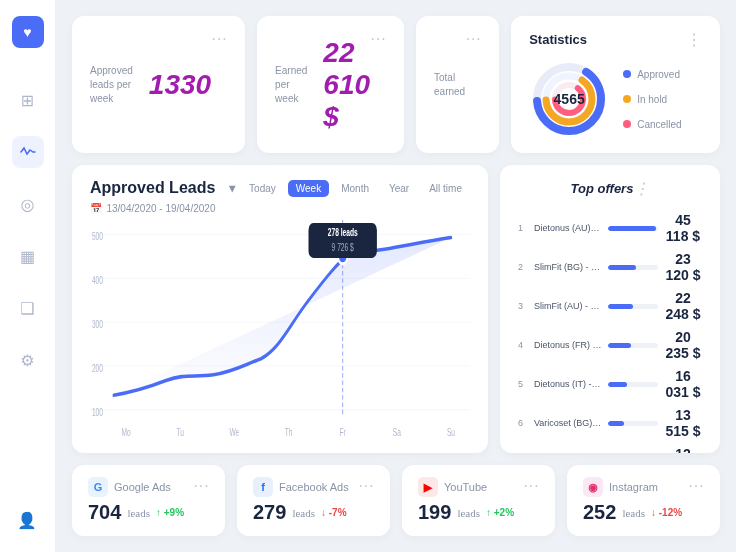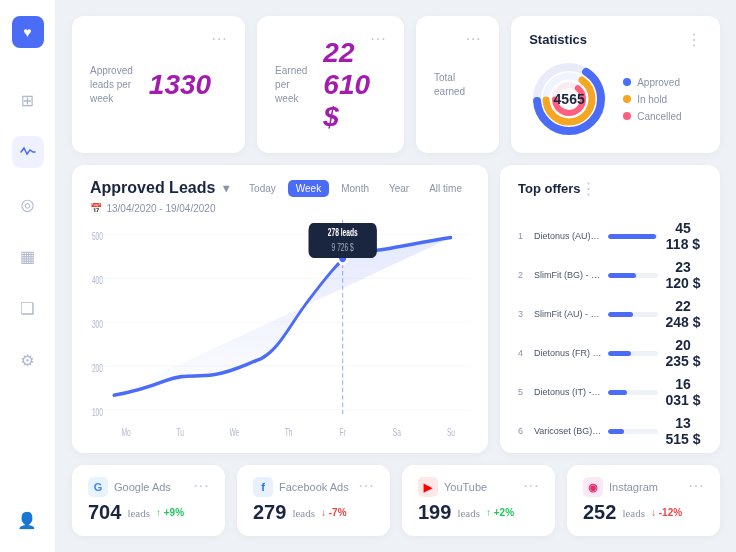--- a/index.html
+++ b/index.html
@@ -132,21 +132,21 @@
       position: absolute;
       top: 50%; left: 50%;
       transform: translate(-50%, -50%);
       font-size: 14px;
       font-weight: 700;
       color: #1a2540;
     }
     .legend {
       display: flex;
       flex-direction: column;
-      gap: 6px;
+      gap: 14px;
     }
     .legend-item {
       display: flex;
       align-items: center;
       gap: 6px;
       font-size: 10px;
       color: #8a94a6;
     }
     .legend-dot {
       width: 8px; height: 8px;
@@ -177,21 +177,21 @@
       align-items: center;
       justify-content: space-between;
       margin-bottom: 6px;
     }
     .chart-title {
       font-size: 16px;
       font-weight: 700;
       color: #1a2540;
       display: flex;
       align-items: center;
-      gap: 8px;
+      gap: 14px;
       cursor: pointer;
     }
     .chart-title .chevron {
       color: #8a94a6;
       font-size: 12px;
     }
     .chart-filters {
       display: flex;
       gap: 4px;
     }
@@ -225,23 +225,24 @@
     .offers-panel {
       background: #fff;
       border-radius: 12px;
       padding: 14px 18px;
       width: 220px;
       box-shadow: 0 2px 8px rgba(0,0,0,0.04);
       overflow-y: auto;
     }
     .offers-header {
       display: flex;
-      justify-content: flex-start;
-      align-items: center;
-      margin-bottom: 22px;
+      justify-content: center;
+      align-items: center;
+      margin-bottom: 14px;
+      font-style: italic;
     }
     .offers-title {
       font-size: 13px;
       font-weight: 700;
       color: #1a2540;
     }
     .offer-row {
       display: flex;
       align-items: center;
       gap: 6px;

